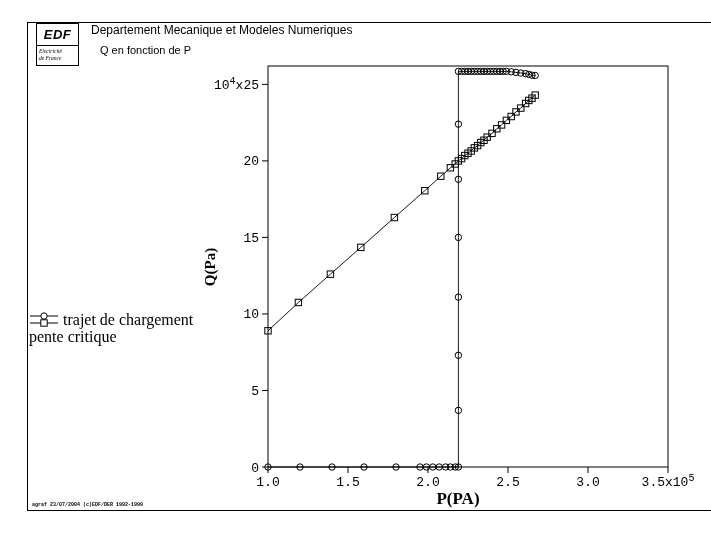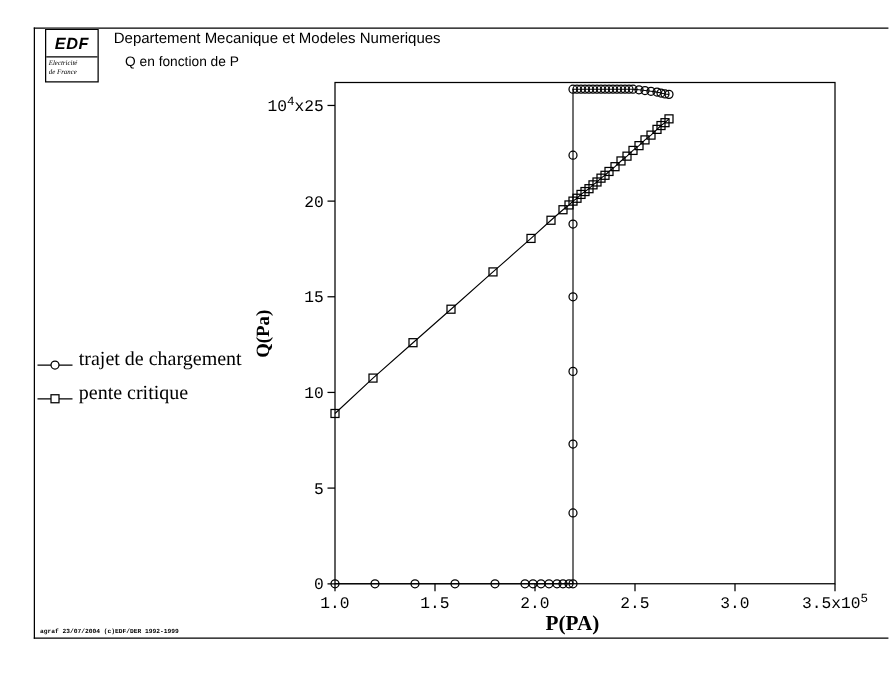--- a/index.html
+++ b/index.html
@@ -9,21 +9,21 @@
   .edf-box{position:absolute;left:36px;top:23px;width:43px;height:43px;
            border:1px solid #000;box-sizing:border-box;background:#fff;}
   .edf-name{height:21px;line-height:21px;text-align:center;border-bottom:1px solid #000;
             font-family:"Liberation Sans",sans-serif;font-weight:bold;font-style:italic;
             font-size:13px;letter-spacing:0.5px;}
   .edf-sub{font-family:"Liberation Serif",serif;font-style:italic;font-size:5.5px;
            line-height:7px;padding:2px 0 0 2px;}
   .dept-title{position:absolute;left:91px;top:23px;font-size:12px;white-space:nowrap;}
   .chart-title{position:absolute;left:100px;top:44px;font-size:11px;white-space:nowrap;}
   .legend{position:absolute;left:29px;font-family:"Liberation Serif",serif;
-          font-size:16px;display:flex;align-items:flex-end;white-space:nowrap;}
+          font-size:16px;display:flex;align-items:flex-start;white-space:nowrap;margin-top:32px;}
   .legend .lg{margin-right:4px;flex:none;}
   .footer{position:absolute;left:32px;top:502px;font-family:"Liberation Mono",monospace;
           font-weight:bold;font-size:5px;letter-spacing:0;white-space:nowrap;}
   #chart-svg{position:absolute;left:0;top:0;}
 </style>
 </head>
 <body>
 
 <div class="page">
 
@@ -42,21 +42,21 @@
   <div class="dept-title">Departement Mecanique et Modeles Numeriques</div>
   <div class="chart-title">Q en fonction de P</div>
 
   <div class="legend" style="top:279px;">
     <svg class="lg" width="30" height="10" viewBox="0 0 30 10">
       <line x1="1" y1="5" x2="29" y2="5" stroke="#000"></line>
       <circle cx="15" cy="5" r="3.2" fill="#fff" stroke="#000"></circle>
     </svg>
     <span>trajet de chargement</span>
   </div>
-  <div class="legend" style="top:306px;">
+  <div class="legend" style="top:286px;flex-direction:column;">
     <svg class="lg" width="30" height="10" viewBox="0 0 30 10">
       <line x1="1" y1="5" x2="29" y2="5" stroke="#000"></line>
       <rect x="11.8" y="1.8" width="6.4" height="6.4" fill="#fff" stroke="#000"></rect>
     </svg>
     <span>pente critique</span>
   </div>
 
   <svg id="chart-svg" width="711" height="549" viewBox="0 0 711 549">
       <rect x="268" y="66" width="400" height="401" fill="none" stroke="#000" stroke-width="1"></rect>
       <line x1="262" y1="467" x2="268" y2="467" stroke="#000"></line>

